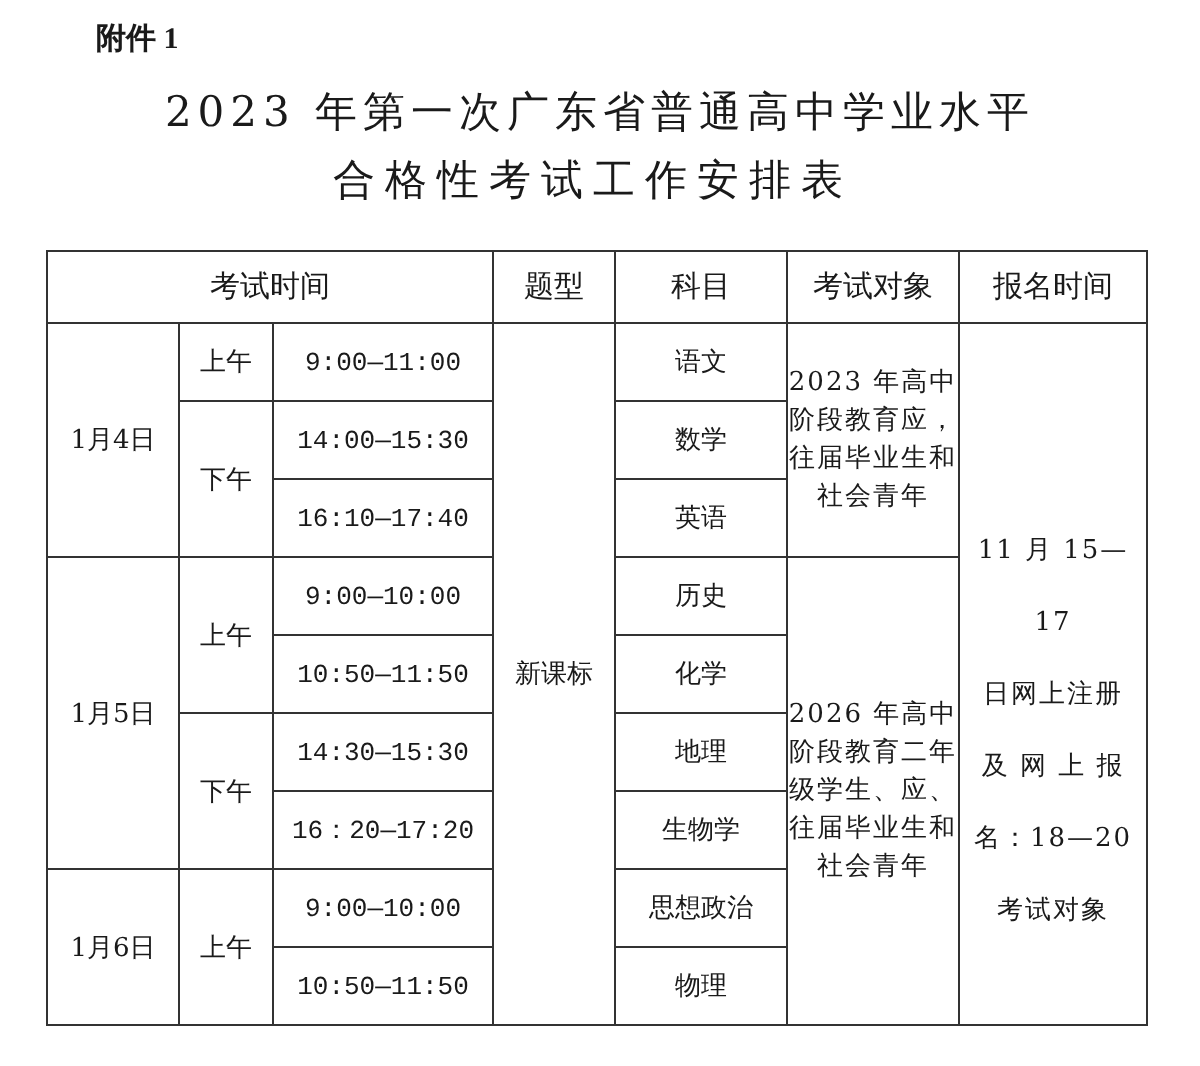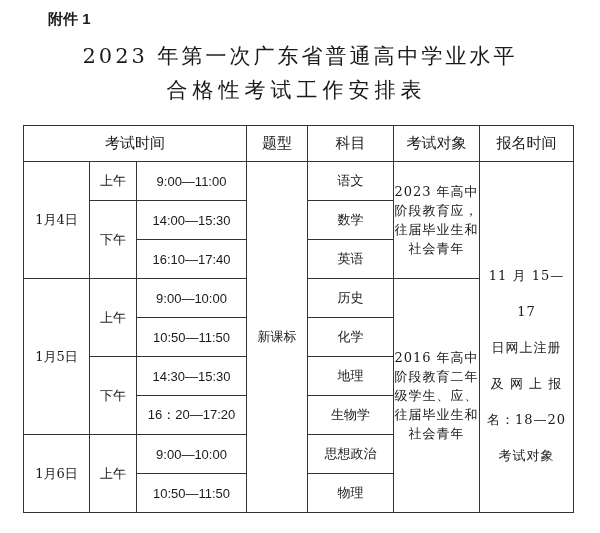--- a/index.html
+++ b/index.html
@@ -1,32 +1,32 @@
 <!DOCTYPE html>
 <html><head>
 <meta charset="utf-8">
 <style>
   html, body { margin:0; padding:0; background:#ffffff; }
   body { width:600px; height:533px; position:relative; overflow:hidden;
          font-family:"DejaVu Serif", "Liberation Serif", serif; color:#1a1a1a; }
   .attach { position:absolute; left:48px; top:10px; font-size:15px; font-weight:bold;
-            font-family:Liberation Sans, sans-serif; }
+            font-family:Liberation Serif, serif; }
   .title1 { position:absolute; left:0; width:600px; top:42px; text-align:center;
             font-size:21px; letter-spacing:3px; }
   .title2 { position:absolute; left:0; width:593px; top:76px; text-align:center;
             font-size:21px; letter-spacing:5px; }
   table.sched { position:absolute; left:23px; top:125px; border-collapse:collapse;
                 table-layout:fixed; width:550px; }
   table.sched td, table.sched th { border:1.5px solid #333; padding:0; text-align:center;
                 vertical-align:middle; font-size:13px; font-weight:normal; }
   table.sched th { height:35px; font-size:15px; font-family:Liberation Sans, sans-serif; }
   table.sched td.r { height:38px; }
   td.audience { font-size:13px; line-height:19px; text-align:left; padding:0 6px; letter-spacing:1px; }
   td.reg { font-size:13px; line-height:36px; text-align:left; padding-left:8px; letter-spacing:1px;margin-left:43px; }
-  td.time { font-family:Liberation Sans, sans-serif; font-size:14px; }
+  td.time { font-family:Liberation Mono, monospace; font-size:14px; }
 </style>
 </head>
 <body>
 
 <div class="attach">附件 1</div>
 <div class="title1">2023 年第一次广东省普通高中学业水平</div>
 <div class="title2">合格性考试工作安排表</div>
 
 <table class="sched">
   <colgroup>
@@ -70,21 +70,21 @@
   <tr>
     <td class="time r">16:10—17:40</td>
     <td>英语</td>
   </tr>
 
   <tr>
     <td rowspan="4">1月5日</td>
     <td rowspan="2">上午</td>
     <td class="time r">9:00—10:00</td>
     <td>历史</td>
-    <td rowspan="6" class="audience">2016 年高中阶段教育二年级学生、应、往届毕业生和社会青年</td>
+    <td rowspan="6" class="audience">2026 年高中阶段教育二年级学生、应、往届毕业生和社会青年</td>
   </tr>
   <tr>
     <td class="time r">10:50—11:50</td>
     <td>化学</td>
   </tr>
   <tr>
     <td rowspan="2">下午</td>
     <td class="time r">14:30—15:30</td>
     <td>地理</td>
   </tr>

